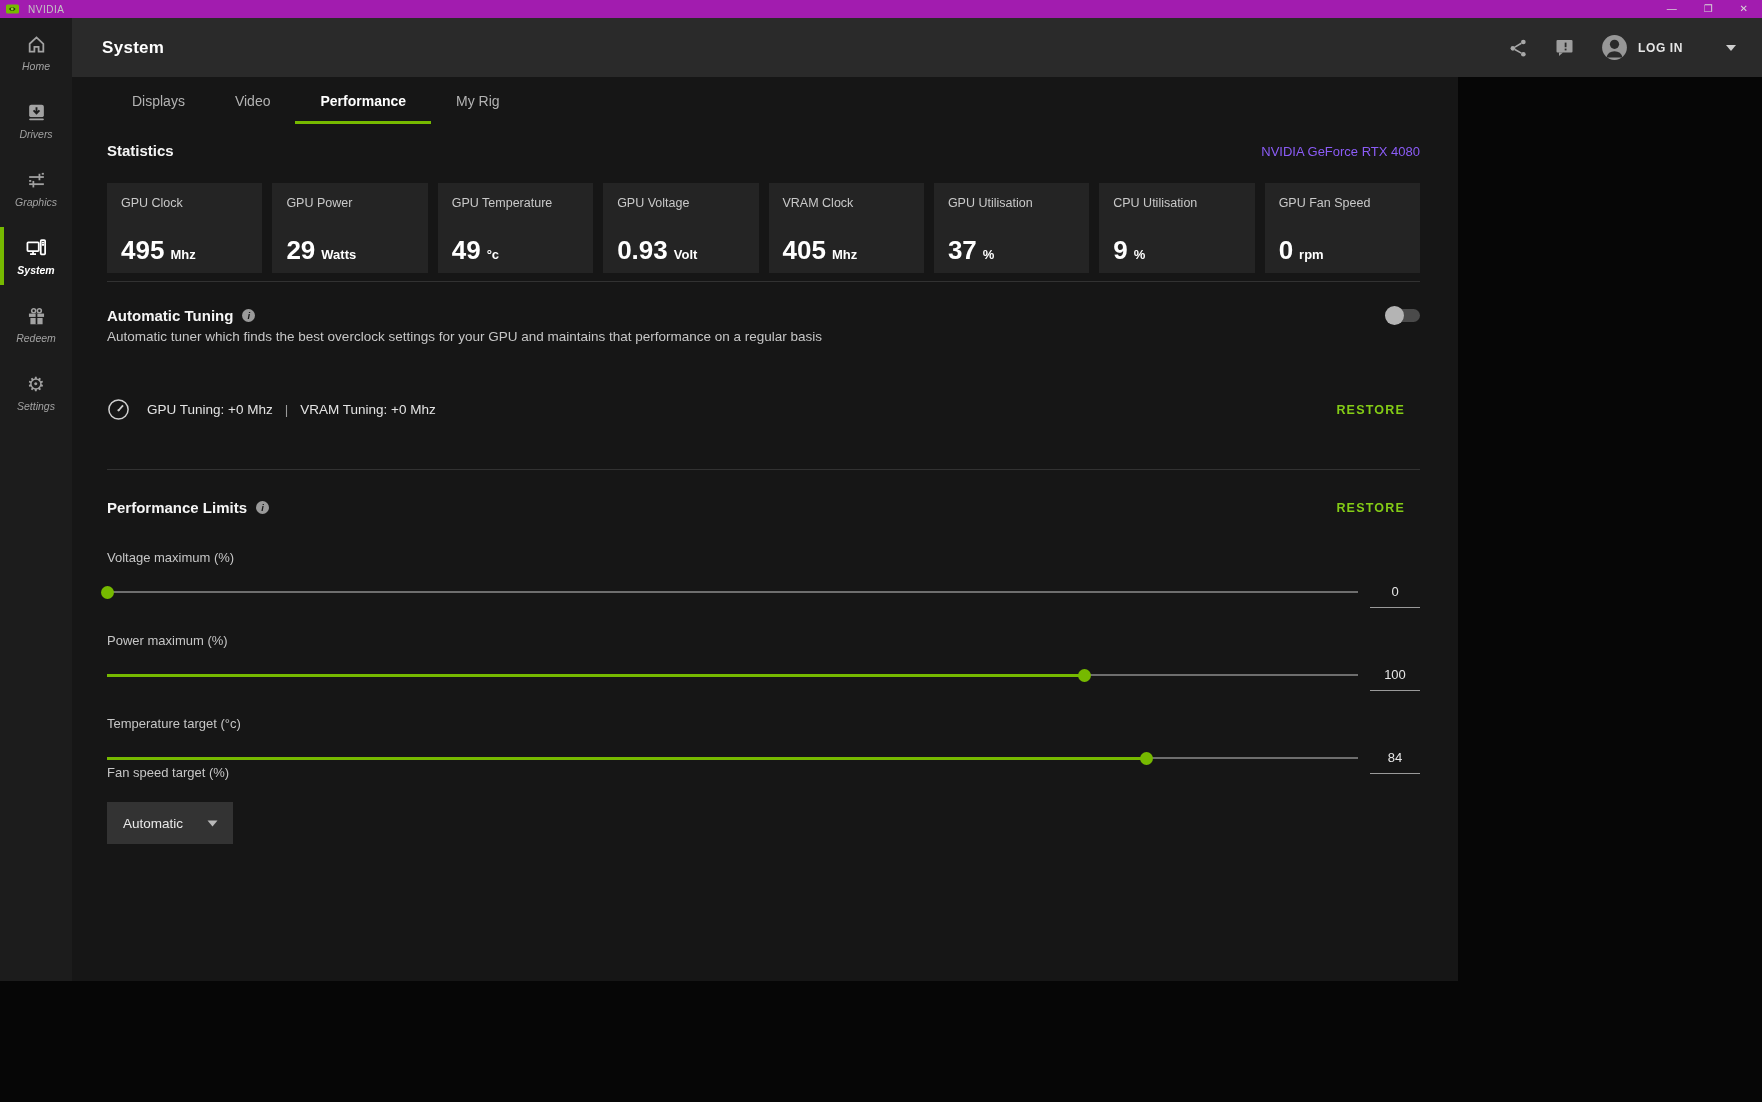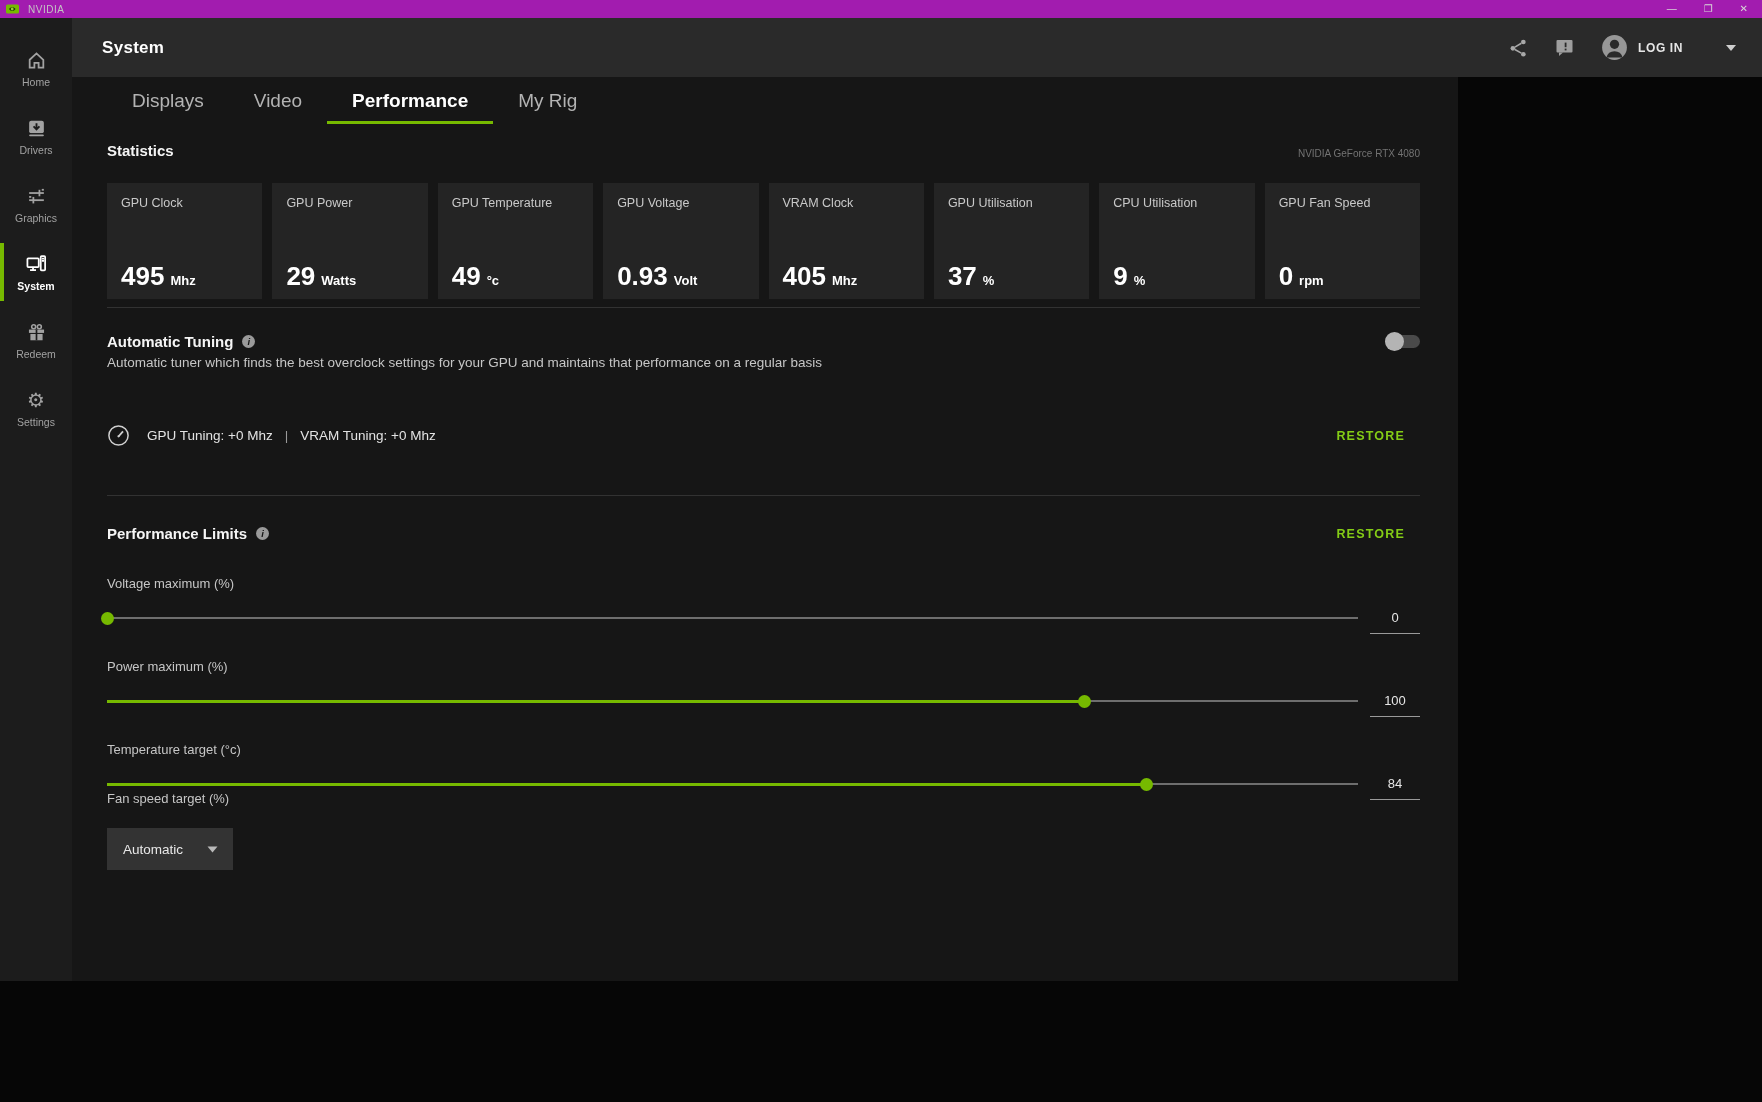--- a/index.html
+++ b/index.html
@@ -14,21 +14,21 @@
     height:18px; background:#a21caf; display:flex; align-items:center;
     justify-content:space-between; padding:0 14px 0 6px;
   }
   .tb-left { display:flex; align-items:center; gap:9px; }
   .tb-title { font-size:10px; color:#c3c3c3; letter-spacing:0.5px; }
   .tb-controls { display:flex; align-items:center; gap:27px; }
   .tb-controls span { color:#d6d6d6; font-size:10px; line-height:10px; cursor:default; }
   
   .app-row { display:flex; height:963px; }
   
-  .sidebar { width:72px; background:#1c1c1c; padding-top:16px; flex:none; }
+  .sidebar { width:72px; background:#1c1c1c; flex:none;font-style:italic; }
   .side-item {
     position:relative; height:68px; display:flex; flex-direction:column;
     align-items:center; justify-content:center; gap:4px; cursor:pointer;
   }
   .side-item .lbl { font-size:10.5px; color:#a2a2a2; }
   .side-item.active .lbl { color:#ffffff; font-weight:bold; }
   .side-item.active::before {
     content:""; position:absolute; left:0; top:5px; bottom:5px; width:4px;
     background:var(--accent); 
   }
@@ -44,32 +44,32 @@
   .login-group { display:flex; align-items:center; gap:10px; cursor:pointer; }
   .login-label { color:#e6e6e6; font-size:12px; font-weight:bold; letter-spacing:0.6px; }
   .hdr-caret { margin-left:16px; display:flex; align-items:center; cursor:pointer; }
   
   .content-wrap { flex:1; background:#060606; }
   .content { width:1386px; height:100%; background:#161616; padding:0 38px 0 35px; }
   
   .tabs { display:flex; height:47px; }
   .tab {
     position:relative; display:flex; align-items:center; padding:0 25px;
-    font-size:19px; color:#b3b3b3; cursor:pointer;
+    font-size:14px; color:#b3b3b3; cursor:pointer;
   }
   .tab.active { color:#ffffff; font-weight:bold; }
   .tab.active::after {
     content:""; position:absolute; left:0; right:0; bottom:0; height:3px;
     background:var(--accent);
   }
   
   .stats-head { display:flex; justify-content:space-between; align-items:flex-end; margin-top:18px; }
   .section-title { color:#f5f5f5; font-size:15px; font-weight:bold; }
-  .gpu-name { color:#737373; font-size:10px; }
-  .cards { display:flex; gap:10px; margin-top:24px; height:116px; }
+  .gpu-name { color:#8b5cf6; font-size:13px; }
+  .cards { display:flex; gap:10px; margin-top:24px; height:90px; }
   .card {
     flex:1; background:#242424; padding:13px 14px 11px 14px;
     display:flex; flex-direction:column; cursor:default;
   }
   .card .c-label { font-size:12.5px; color:#c9c9c9; white-space:nowrap; }
   .card .c-val { margin-top:auto; display:flex; align-items:baseline; gap:6px; }
   .card .c-num { color:#fff; font-size:26px; font-weight:bold; line-height:24px; }
   .card .c-unit { color:#fff; font-size:13px; font-weight:bold; }
   .divider { border:0; border-top:1px solid #323232; margin:8px 0 0 0; }
   .divider2 { border:0; border-top:1px solid #323232; margin:48px 0 0 0; }

